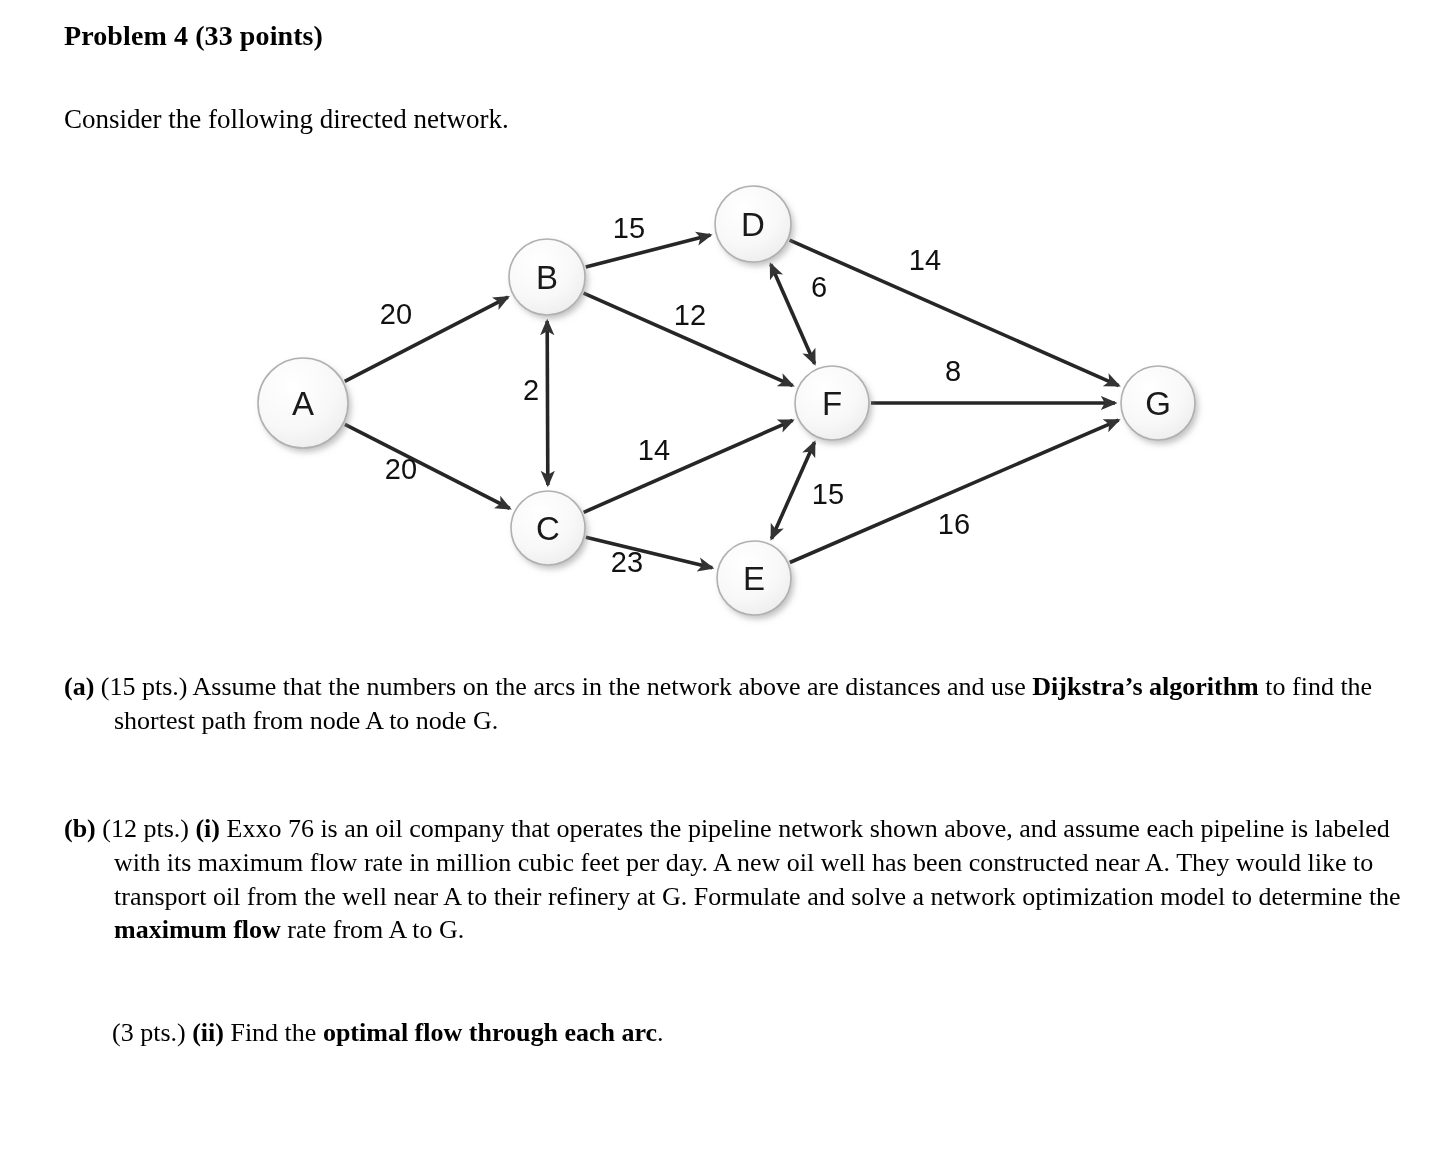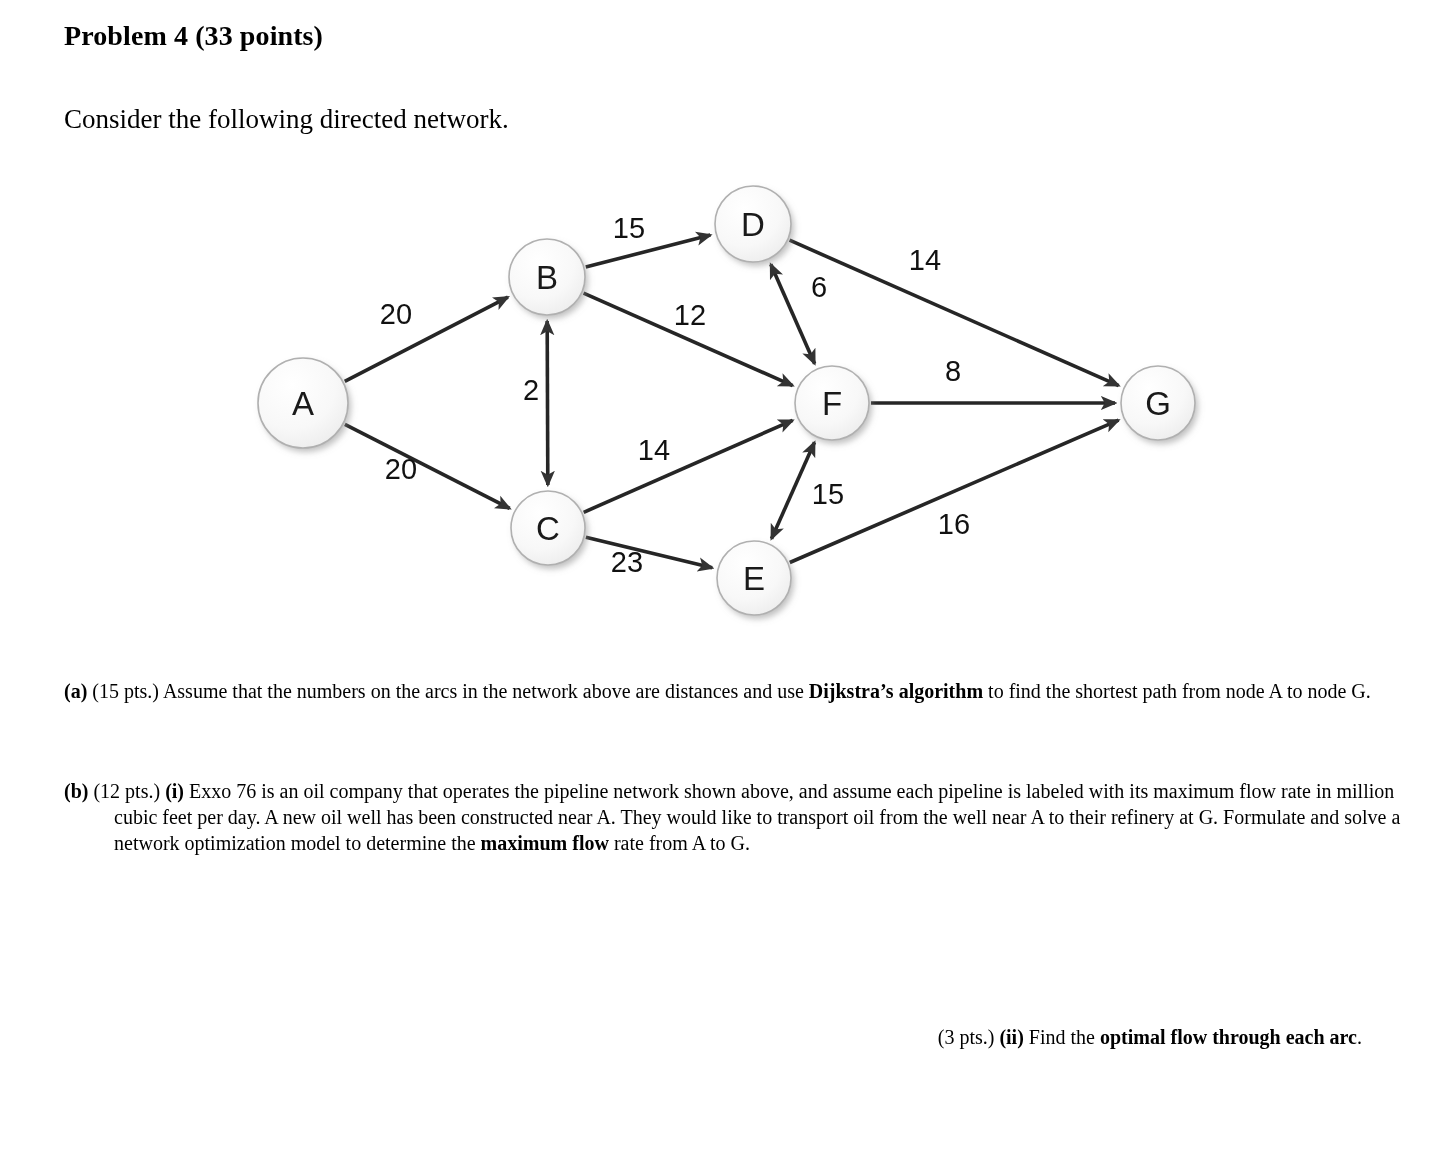--- a/index.html
+++ b/index.html
@@ -40,35 +40,34 @@
     position: absolute;
     left: 0px;
     top: 160px;
     width: 1442px;
     height: 500px;
   }
   svg.network { display: block; }
 
   .qblock {
     position: absolute;
-    font-size: 20px;
+    font-size: 26px;
     line-height: 1.30;
     text-align: left;
-    margin-top: 8px;
   }
   .q-a { left: 64px; top: 670px; width: 1330px; }
-  .q-b { left: 64px; top: 770px; width: 1345px; }
+  .q-b { left: 64px; top: 812px; width: 1345px; }
   .q-bii { left: 112px; top: 1016px; width: 1250px; }
   .q-biii { left: 112px; top: 1092px; width: 1300px; }
 
   .hang {
     padding-left: 50px;
     text-indent: -50px;
   }
-  .q-bii .hang, .q-biii .hang { padding-left: 0; text-indent: 0; text-align: right; }
+  .q-bii .hang, .q-biii .hang { padding-left: 0; text-indent: 0; }
   b { font-weight: bold; }
 
   .node-label {
     font-family: "Liberation Sans", "DejaVu Sans", sans-serif;
     font-size: 33px;
     fill: #1a1a1a;
   }
   .edge-label {
     font-family: "Liberation Sans", "DejaVu Sans", sans-serif;
     font-size: 29px;

